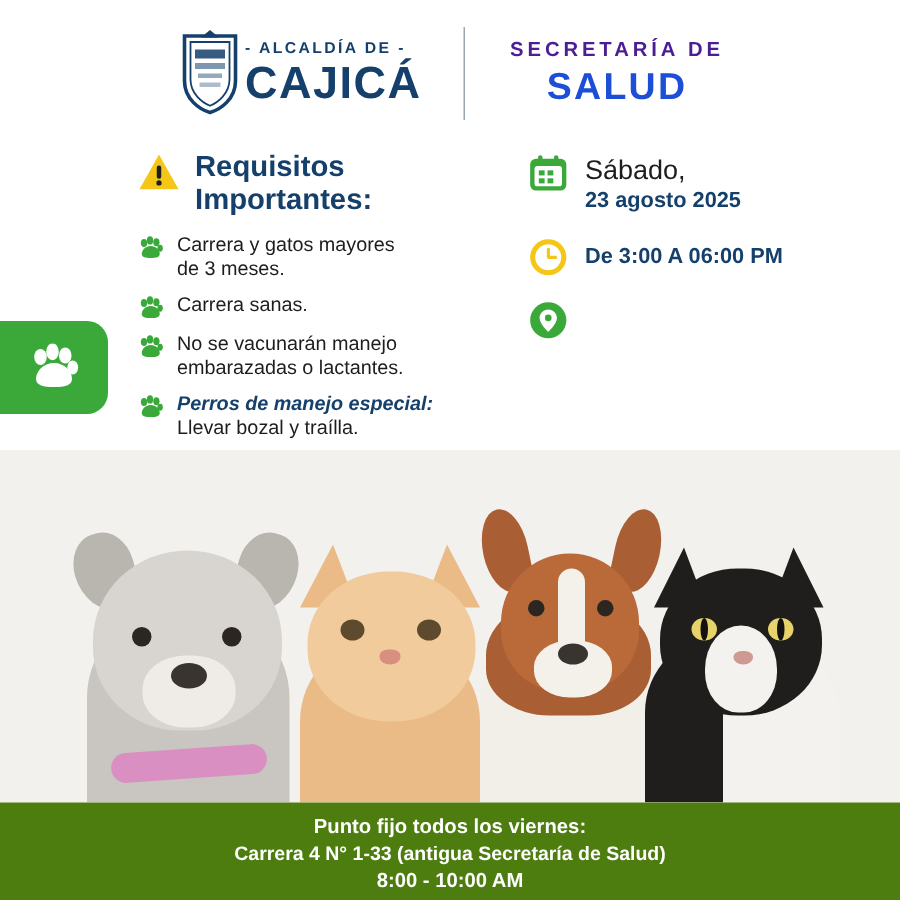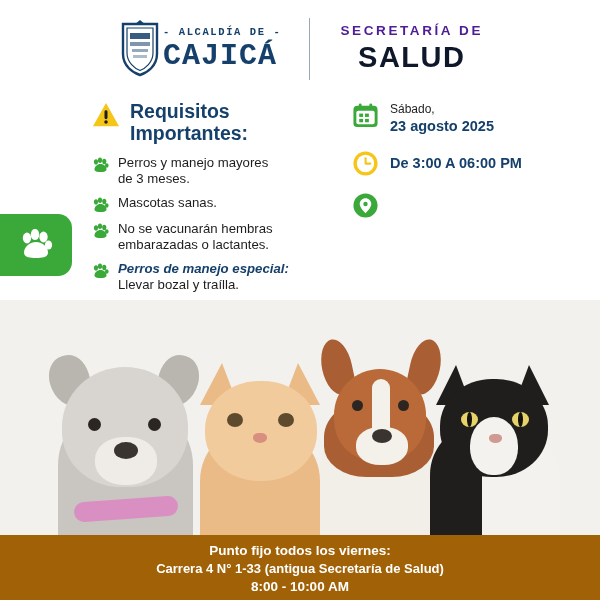--- a/index.html
+++ b/index.html
@@ -18,21 +18,20 @@
     align-items: center;
     justify-content: center;
     gap: 0px;
     padding-top: 6px;
   }
   .brand-left {
     display: flex;
     align-items: center;
     gap: 0;
     padding-right: 28px;
-    font-family: Liberation Mono, monospace;
   }
   .shield {
     width: 46px;
     height: 58px;
     position: relative;
   }
   .shield svg { display: block; }
   .brand-text { line-height: 1; }
   .alcaldia-line {
     font-size: 10.5px;
@@ -58,24 +57,24 @@
     text-align: center;
     line-height: 1.1;
   }
   .secretaria {
     font-size: 13.5px;
     letter-spacing: 2.6px;
     color: #4c1d95;
     font-weight: 600;
   }
   .salud {
-    font-size: 29px;
+    font-size: 25px;
     font-weight: 800;
     letter-spacing: 1.5px;
-    color: #0f172a;
+    color: #1d4ed8;
     margin-top: 4px;
   }
 
   
   .content {
     position: relative;
     padding: 8px 0 0 0;
     height: 208px;
   }
 
@@ -138,21 +137,21 @@
     width: 230px;
   }
   .info-row {
     display: flex;
     align-items: flex-start;
     gap: 11px;
     margin-bottom: 15px;
   }
   .info-icon { width: 27px; height: 27px; flex: none; }
   .info-text { line-height: 1.25; }
-  .info-l1 { font-size: 12px; color: #1d1d1d; }
+  .info-l1 { font-size: 18px; color: #1d1d1d; }
   .info-l2 { font-size: 14.5px; font-weight: 800; color: #15406b; }
   .info-single { font-size: 14.5px; font-weight: 800; color: #15406b; padding-top: 4px; }
   .info-place { font-size: 14.5px; font-weight: 800; color: #15406b; }
   .info-sub { font-size: 12.8px; color: #1d1d1d; }
 
   
   .photo {
     position: absolute;
     left: 0;
     top: 300px;
@@ -298,21 +297,21 @@
   .c2-pupil-r { left: 518px; bottom: 108px; width: 5px; height: 15px; background: #141210; border-radius: 50%; }
   .c2-nose { left: 489px; bottom: 92px; width: 13px; height: 9px; background: #cf9a92; border-radius: 50% 50% 60% 60%; }
 
   
   .footer {
     position: absolute;
     left: 0;
     bottom: 0;
     width: 600px;
     height: 65px;
-    background: #a16207;
+    background: #4d7c0f;
     color: #ffffff;
     text-align: center;
     padding-top: 7px;
   }
   .f1 { font-size: 13.5px; font-weight: 800; line-height: 1.35; }
   .f2 { font-size: 13px; font-weight: 700; line-height: 1.35; }
   .f3 { font-size: 13.5px; font-weight: 800; line-height: 1.35; }
 </style>
 </head>
 <body>
@@ -373,48 +372,48 @@
 
       <div class="req-item">
         <svg class="paw-bullet" viewBox="0 0 34 32" aria-hidden="true">
           <ellipse cx="8" cy="9" rx="4.2" ry="5.4" fill="#3aa93a"></ellipse>
           <ellipse cx="16" cy="5.5" rx="4.2" ry="5.6" fill="#3aa93a"></ellipse>
           <ellipse cx="24.5" cy="8" rx="4.2" ry="5.4" fill="#3aa93a"></ellipse>
           <ellipse cx="29.5" cy="16" rx="3.6" ry="4.6" fill="#3aa93a"></ellipse>
           <path d="M17 13 c7 0 12 5.5 12 10.5 C29 28 24 29 17 29 C10 29 5 28 5 23.5 C5 18.5 10 13 17 13 Z" fill="#3aa93a"></path>
         </svg>
         <div class="req-text">
-          <span>Perros y manejo mayores</span><br>
+          <span>Carrera y gatos mayores</span><br>
           <span>de 3 meses.</span>
         </div>
       </div>
 
       <div class="req-item">
         <svg class="paw-bullet" viewBox="0 0 34 32" aria-hidden="true">
           <ellipse cx="8" cy="9" rx="4.2" ry="5.4" fill="#3aa93a"></ellipse>
           <ellipse cx="16" cy="5.5" rx="4.2" ry="5.6" fill="#3aa93a"></ellipse>
           <ellipse cx="24.5" cy="8" rx="4.2" ry="5.4" fill="#3aa93a"></ellipse>
           <ellipse cx="29.5" cy="16" rx="3.6" ry="4.6" fill="#3aa93a"></ellipse>
           <path d="M17 13 c7 0 12 5.5 12 10.5 C29 28 24 29 17 29 C10 29 5 28 5 23.5 C5 18.5 10 13 17 13 Z" fill="#3aa93a"></path>
         </svg>
         <div class="req-text">
-          <span>Mascotas sanas.</span>
+          <span>Carrera sanas.</span>
         </div>
       </div>
 
       <div class="req-item">
         <svg class="paw-bullet" viewBox="0 0 34 32" aria-hidden="true">
           <ellipse cx="8" cy="9" rx="4.2" ry="5.4" fill="#3aa93a"></ellipse>
           <ellipse cx="16" cy="5.5" rx="4.2" ry="5.6" fill="#3aa93a"></ellipse>
           <ellipse cx="24.5" cy="8" rx="4.2" ry="5.4" fill="#3aa93a"></ellipse>
           <ellipse cx="29.5" cy="16" rx="3.6" ry="4.6" fill="#3aa93a"></ellipse>
           <path d="M17 13 c7 0 12 5.5 12 10.5 C29 28 24 29 17 29 C10 29 5 28 5 23.5 C5 18.5 10 13 17 13 Z" fill="#3aa93a"></path>
         </svg>
         <div class="req-text">
-          <span>No se vacunarán hembras</span><br>
+          <span>No se vacunarán manejo</span><br>
           <span>embarazadas o lactantes.</span>
         </div>
       </div>
 
       <div class="req-item">
         <svg class="paw-bullet" viewBox="0 0 34 32" aria-hidden="true">
           <ellipse cx="8" cy="9" rx="4.2" ry="5.4" fill="#3aa93a"></ellipse>
           <ellipse cx="16" cy="5.5" rx="4.2" ry="5.6" fill="#3aa93a"></ellipse>
           <ellipse cx="24.5" cy="8" rx="4.2" ry="5.4" fill="#3aa93a"></ellipse>
           <ellipse cx="29.5" cy="16" rx="3.6" ry="4.6" fill="#3aa93a"></ellipse>

